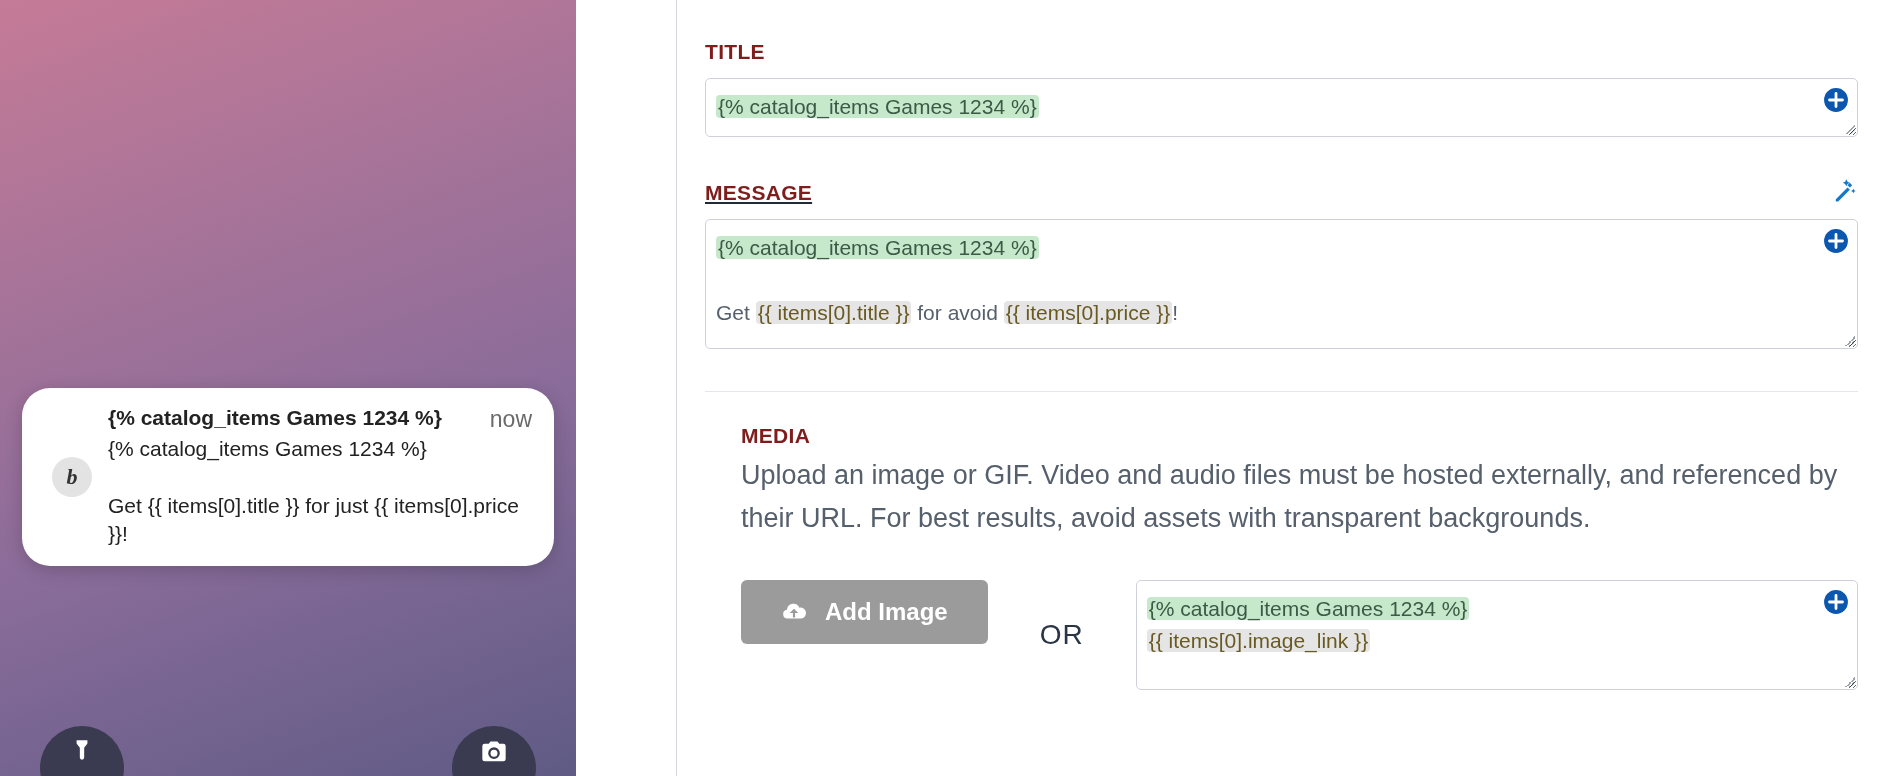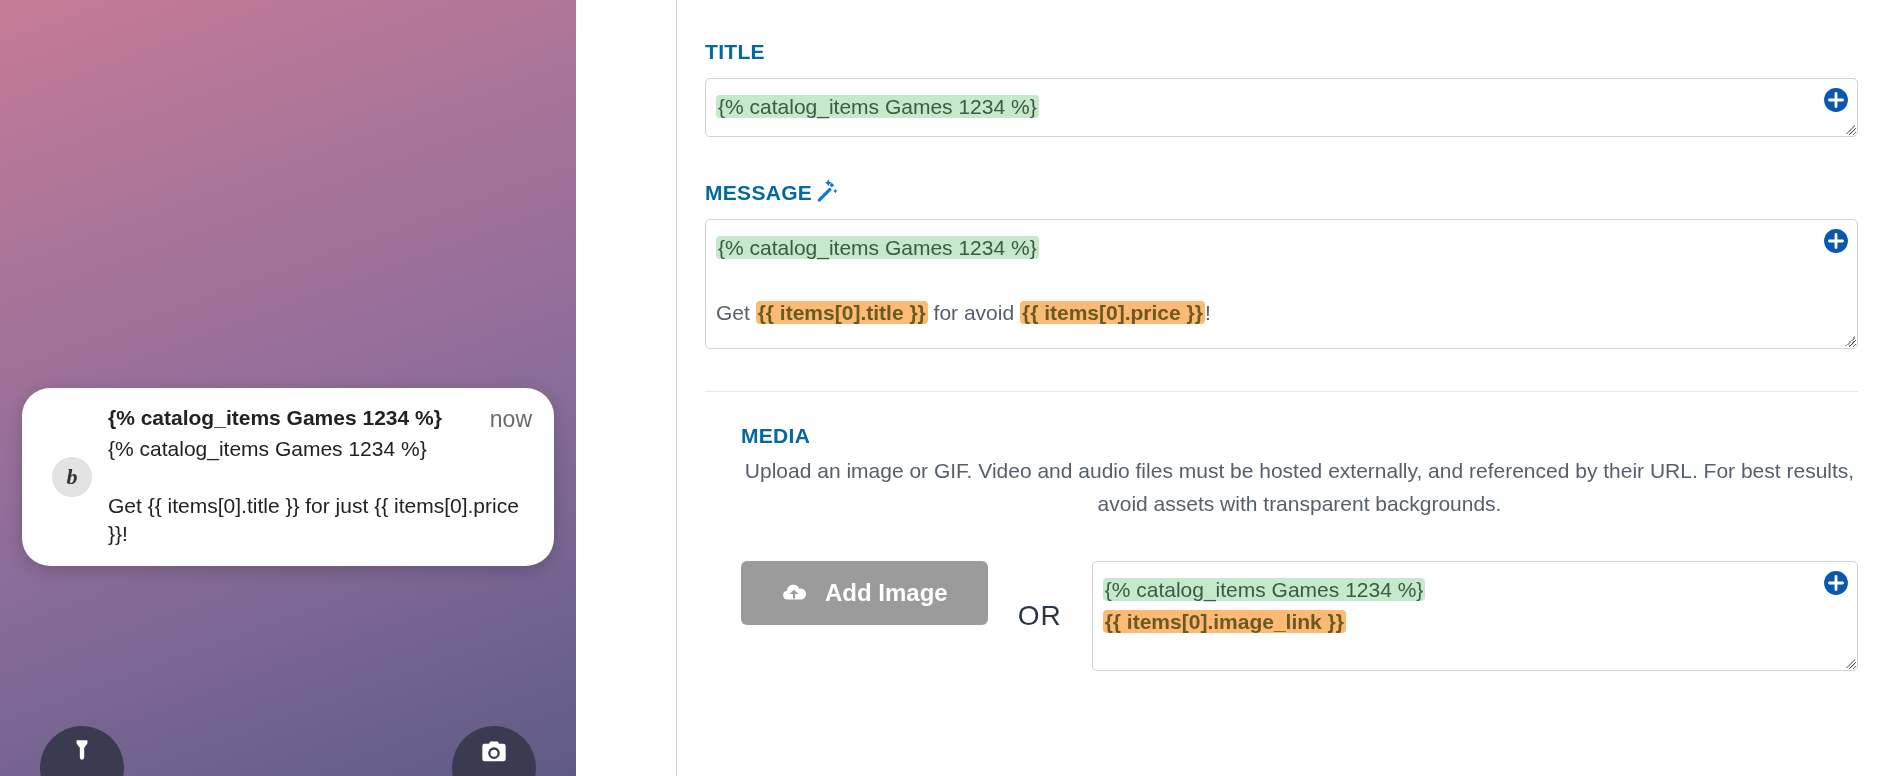--- a/index.html
+++ b/index.html
@@ -97,32 +97,33 @@
 
 .form {
   flex: 1;
   padding: 0 36px 0 28px;
   overflow: hidden;
 }
 .label {
   font-size: 21px;
   font-weight: 700;
   letter-spacing: 0.3px;
-  color: #0369a1;
+  color: #7f1d1d;
 }
 .label-row {
   display: flex;
+  justify-content: space-between;
   align-items: flex-end;
+  text-decoration: underline;
 }
 .hint {
-  font-size: 21px;
+  font-size: 27px;
   color: #56606c;
   line-height: 1.6;
   margin-top: 6px;
-  text-align: center;
 }
 .field {
   position: relative;
   border: 1px solid #cfd3d9;
   border-radius: 5px;
   background: #fff;
   padding: 12px 44px 12px 10px;
   font-size: 21px;
   color: #56606c;
   line-height: 1.55;
@@ -147,32 +148,32 @@
   width: 26px;
   height: 26px;
   cursor: pointer;
 }
 .plus-btn svg { width: 100%; height: 100%; display:block; }
 .tag {
   border-radius: 4px;
   padding: 0 2px;
 }
 .tag-green { background: #c6e9cc; color: #3c5a45; }
-.tag-yellow { background: #fdba74; color: #6a5a22; font-weight: bold; }
+.tag-yellow { background: #e5e5e5; color: #6a5a22; }
 .section-title { margin-top: 0; }
 .section { margin-top: 40px; }
 hr.sep {
   border: none;
   border-top: 1px solid #e3e6ea;
   margin-top: 42px;
 }
 .media-row {
   display: flex;
   align-items: flex-start;
-  gap: 30px;
+  gap: 52px;
   margin-top: 40px;
 }
 .add-btn {
   background: #9b9b9b;
   color: #fff;
   border: none;
   border-radius: 6px;
   padding: 18px 40px;
   font-size: 24px;
   font-weight: 600;

